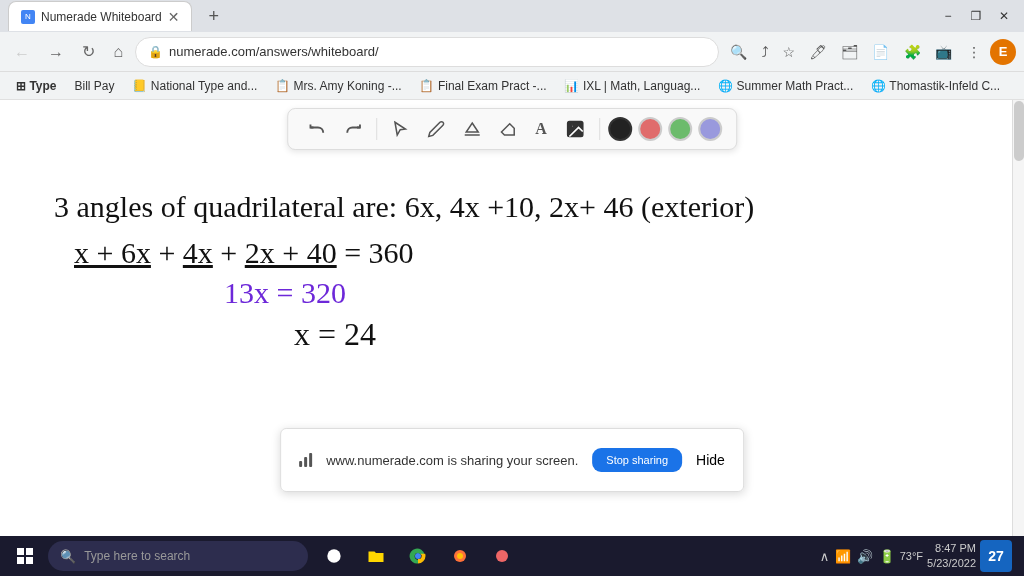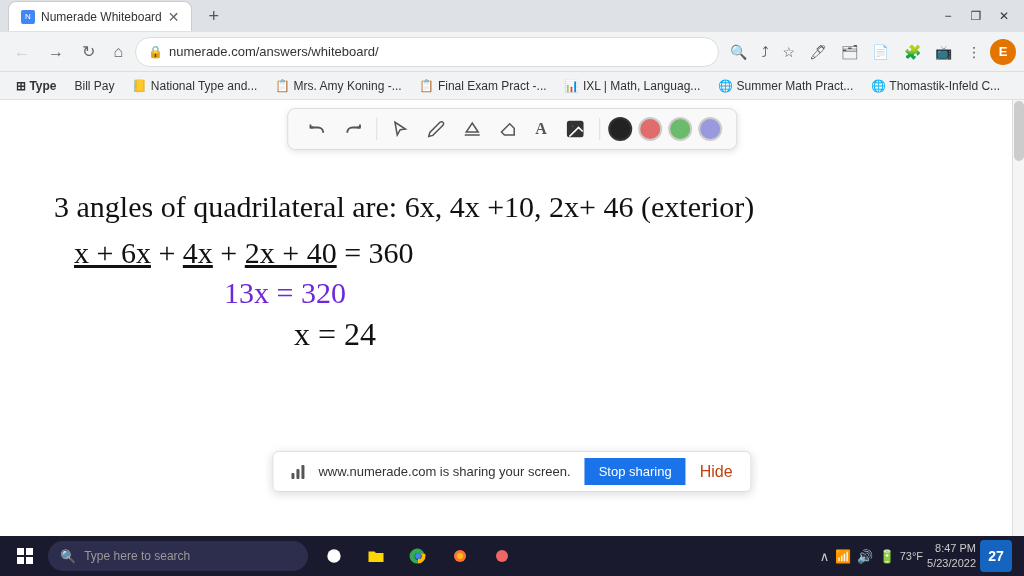--- a/index.html
+++ b/index.html
@@ -103,33 +103,33 @@
     .taskbar-app { width: 40px; height: 36px; display: flex; align-items: center; justify-content: center; cursor: pointer; border-radius: 4px; }
     .taskbar-right { margin-left: auto; display: flex; align-items: center; gap: 4px; color: #ccc; font-size: 11px; padding-right: 8px; }
     .system-tray { display: flex; align-items: center; gap: 6px; }
     .tray-icon { font-size: 13px; color: #ccc; cursor: pointer; }
     .time-block { text-align: right; font-size: 11px; color: #ccc; line-height: 1.4; }
 
     
     .sharing-bar {
       position: absolute; bottom: 44px; left: 50%; transform: translateX(-50%);
       background: rgba(255,255,255,0.95); border: 1px solid #ddd;
-      border-radius: 6px; padding: 6px 18px;
+      border-radius: 6px; padding: 19px 18px;
       display: flex; align-items: center; gap: 14px;
       box-shadow: 0 2px 10px rgba(0,0,0,0.15); font-size: 13px; color: #333;
       white-space: nowrap; z-index: 100;
     }
     .sharing-indicator { display: flex; align-items: center; gap: 6px; }
     .sharing-bars { display: flex; gap: 2px; align-items: flex-end; }
     .sharing-bar-item { width: 3px; background: #555; border-radius: 1px; }
     .stop-sharing-btn {
-      background: #1a73e8; color: white; border: none; border-radius: 0;
-      padding: 6px 14px; font-size: 13px; cursor: pointer; font-weight: 500;
-    }
-    .hide-btn { color: #c2410c; background: none; border: none; cursor: pointer; font-size: 16px; }
+      background: #1a73e8; color: white; border: none; border-radius: 9px;
+      padding: 6px 14px; font-size: 11px; cursor: pointer; font-weight: 500;
+    }
+    .hide-btn { color: #000000; background: none; border: none; cursor: pointer; font-size: 14px; }
 
     
     .wb-handwritten { width: 100%; font-family: 'Comic Sans MS', 'Chalkboard SE', cursive; }
     .wb-line1 { font-size: 32px; margin-bottom: 12px; margin-left: 30px; }
     .wb-line2 { font-size: 32px; margin-bottom: 8px; margin-left: 60px; }
     .wb-line3 { font-size: 32px; margin-bottom: 8px; margin-left: 200px; }
     .wb-line4 { font-size: 32px; margin-left: 260px; }
   </style>
 </head>
 <body>

